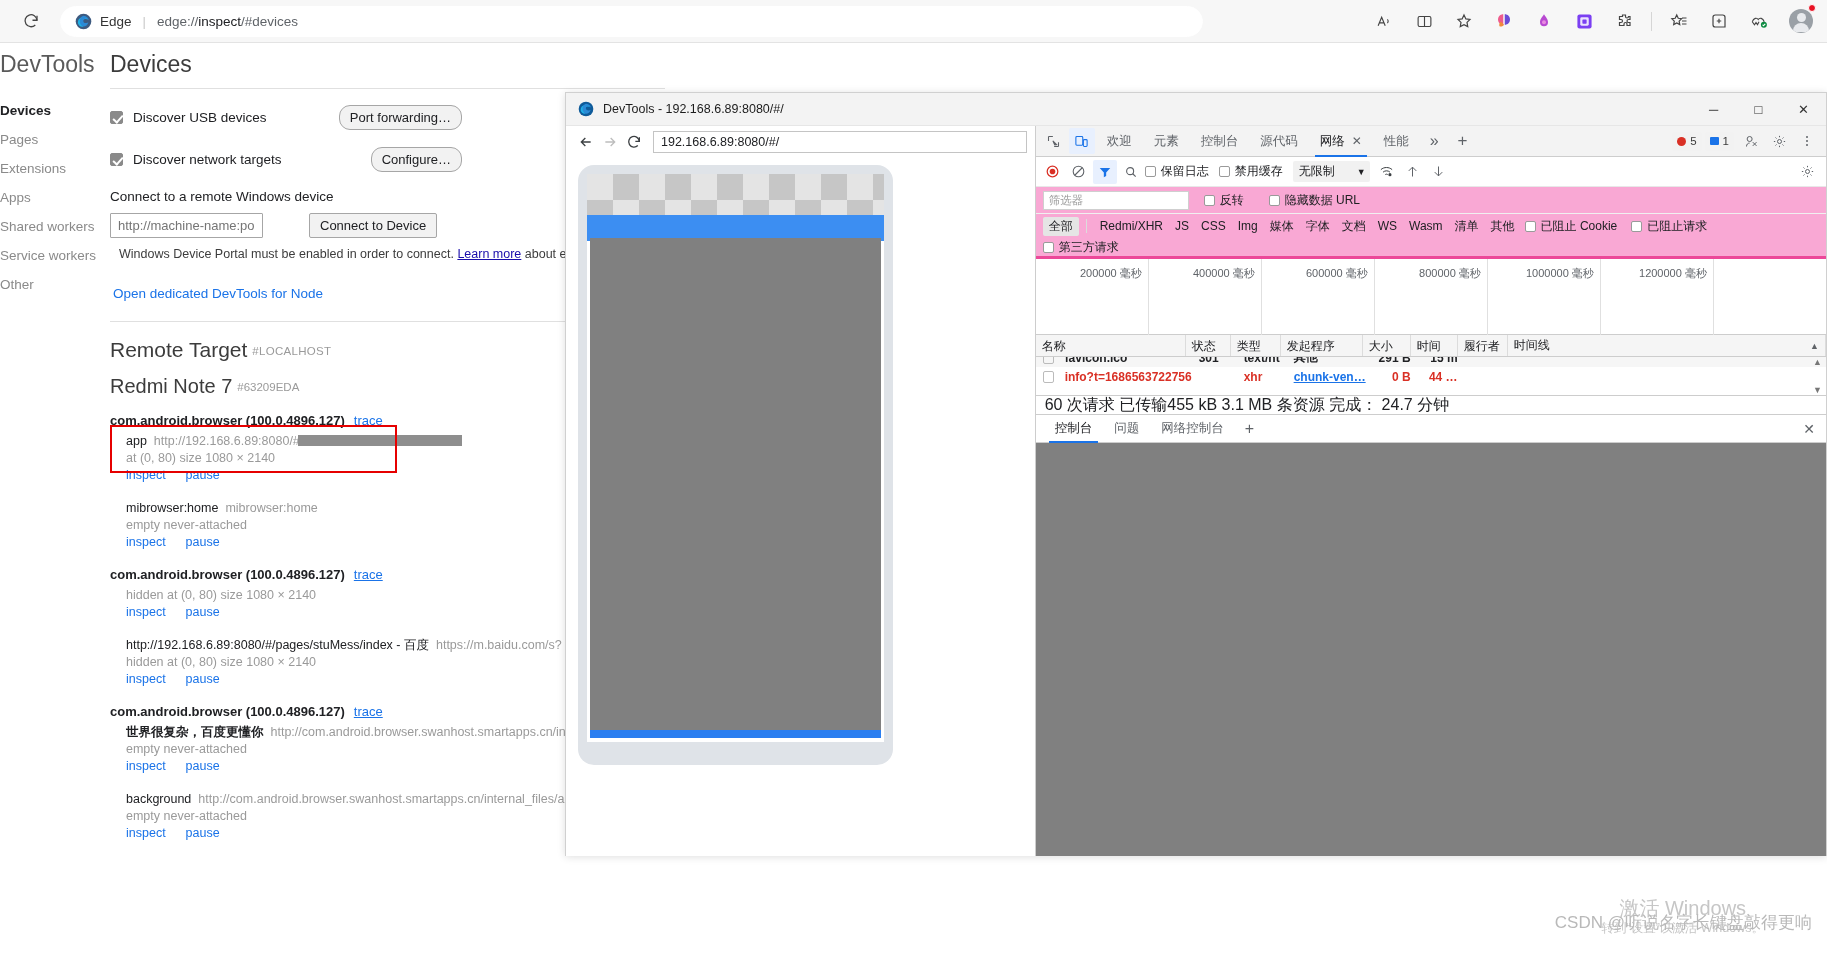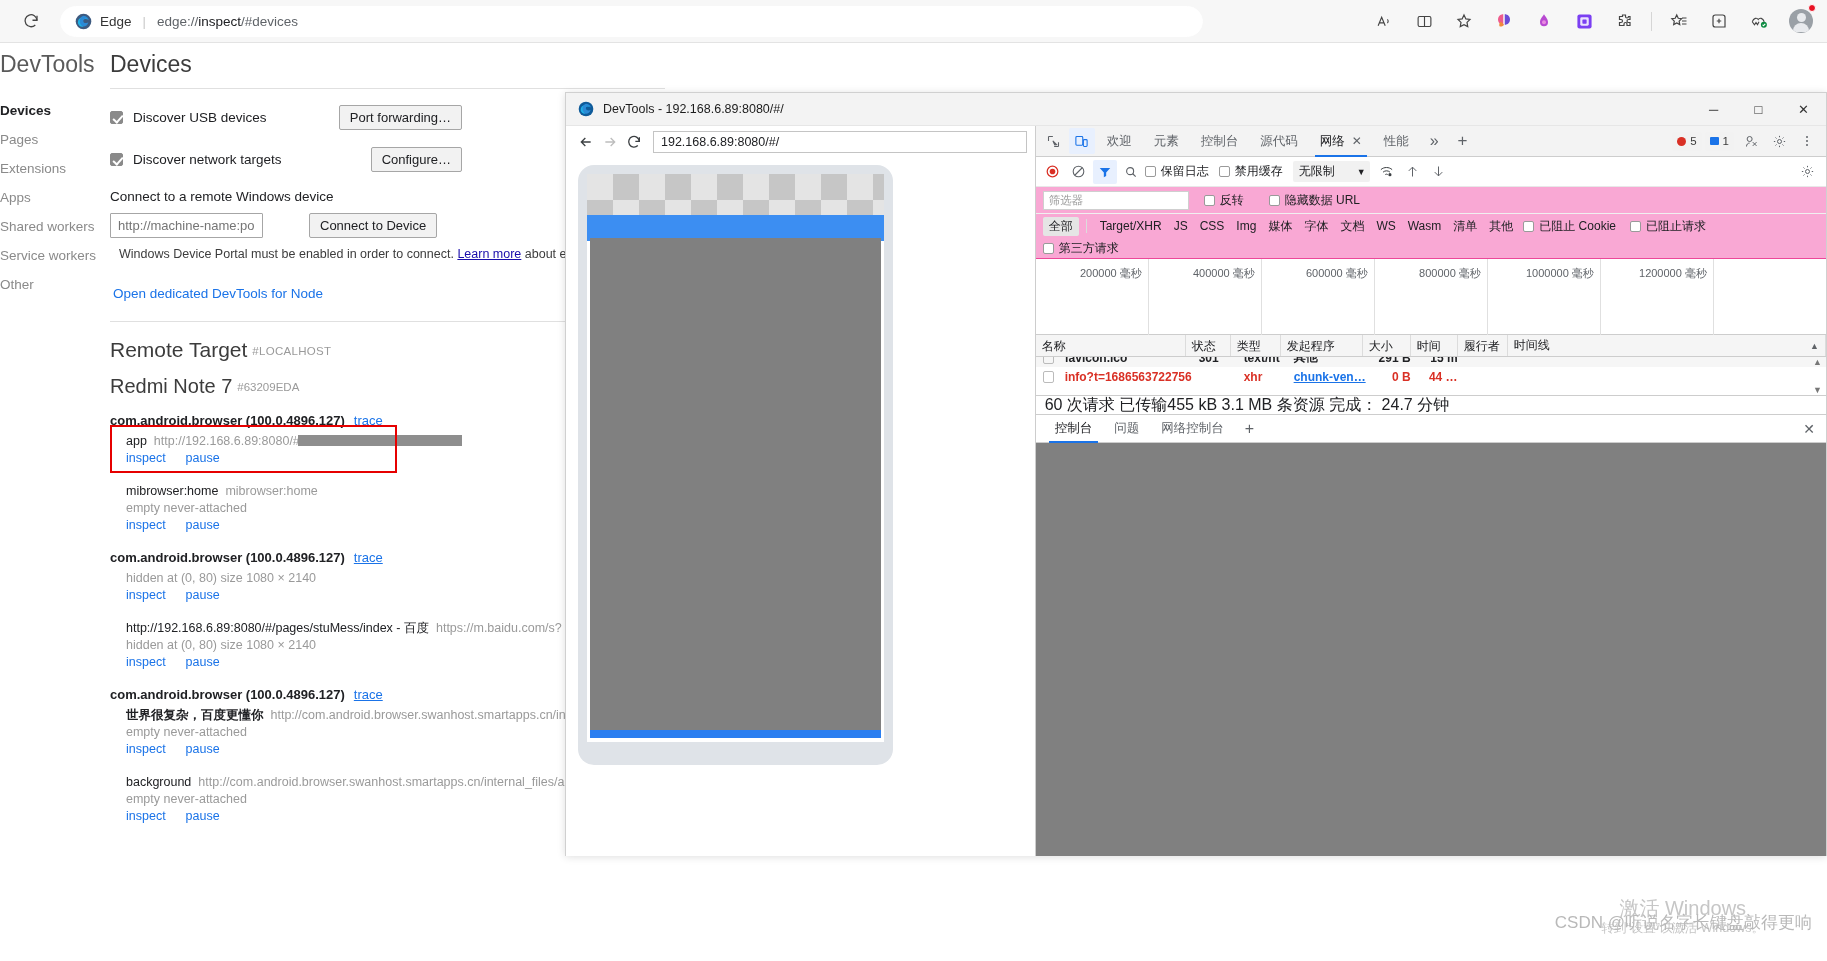--- a/index.html
+++ b/index.html
@@ -73,21 +73,21 @@
     content:""; position:absolute; left:3.5px; top:0.5px;
     width:4px; height:8px; border:solid #fff; border-width:0 2px 2px 0;
     transform:rotate(42deg);
   }
   .chk-label { font-size:13.5px; color:#202124; }
   .btn {
     border:1px solid #a6a6a6; background:#f2f2f2; border-radius:2px;
     font-size:13px; color:#202124; padding:4px 10px;
     font-family:"Liberation Sans", sans-serif;
   }
-  .row-check .btn { margin-left:auto; margin-right:208px; }
+  .row-check .btn { margin-left:auto; margin-right:208px;border-radius:11px; }
   .lbl-remote { font-size:13.5px; color:#202124; margin:4px 0 9px 0; }
   .row-connect { display:flex; align-items:center; }
   .txtin {
     width:153px; height:25px; border:1px solid #a6a6a6; background:#fff;
     font-size:13px; color:#9a9a9a; padding:0 7px; border-radius:1px;
     font-family:"Liberation Sans", sans-serif;
   }
   .row-connect .btn { margin-left:46px; }
   .note { font-size:12.5px; color:#3c3c3c; margin:9px 0 0 9px; }
   .note a { color:#1a0dab; }
@@ -219,21 +219,21 @@
   }
   .filter-row .ntchk { margin-left:15px; }
 
   .type-row {
     height:24px; display:flex; align-items:center; padding:0 7px; font-size:12px; color:#202124;
   }
   .type-all { background:#e5e5e5; padding:1px 6px; border-radius:2px; }
   .type-sep { width:1px; height:14px; background:#dcdcdc; margin:0 7px; }
   .type-item { padding:0 6px; white-space:nowrap; }
   .type-row .ntchk { margin-left:4px; }
-  .thirdparty-row { height:21px; display:flex; align-items:center; padding:0 7px; border-bottom:1px solid #ec4899;text-align:right; }
+  .thirdparty-row { height:21px; display:flex; align-items:center; padding:0 7px; border-bottom:3px solid #ec4899;text-align:right; }
 
   .overview { height:76px; border-bottom:1px solid #cdcdcd; position:relative; background:#fff; }
   .ov-ticks { position:absolute; left:0; top:0; right:0; height:76px; display:flex; }
   .ov-cell { flex:1; border-left:1px solid #e0e0e0; position:relative; }
   .ov-cell:first-child { border-left:none; }
   .ov-lbl { position:absolute; right:6px; top:7px; font-size:11px; color:#5f6368; white-space:nowrap; }
 
   .grid-head {
     height:22px; display:flex; align-items:stretch; background:#f5f5f5;
     border-bottom:1px solid #cdcdcd; font-size:12px; color:#202124;
@@ -418,20 +418,21 @@
     </div>
 
     <div class="app-title">
       <span>com.android.browser (100.0.4896.127)</span><a class="trace" href="#">trace</a>
     </div>
     <div class="target">
       <div class="hl-box"></div>
       <div class="t-line1">
         <span class="t-name">app</span><span class="t-url">http://192.168.6.89:8080/#</span><span class="redacted"></span>
       </div>
+      <div class="t-line2">at (0, 80)  size 1080 × 2140</div>
       <div class="t-actions">
         <a href="#">inspect</a><a href="#">pause</a>
       </div>
     </div>
     <div class="target">
       <div class="t-line1">
         <span class="t-name">mibrowser:home</span><span class="t-url">mibrowser:home</span>
       </div>
       <div class="t-line2">empty never-attached</div>
       <div class="t-actions">
@@ -659,21 +660,21 @@
         </div>
         <div class="ntchk">
           <span class="cb2"></span>
             <span>隐藏数据 URL</span>
         </div>
       </div>
 
       <div class="type-row">
         <span class="type-all">全部</span>
         <span class="type-sep"></span>
-        <span class="type-item">Target/XHR</span>
+        <span class="type-item">Redmi/XHR</span>
         <span class="type-item">JS</span>
         <span class="type-item">CSS</span>
         <span class="type-item">Img</span>
         <span class="type-item">媒体</span>
         <span class="type-item">字体</span>
         <span class="type-item">文档</span>
         <span class="type-item">WS</span>
         <span class="type-item">Wasm</span>
         <span class="type-item">清单</span>
         <span class="type-item">其他</span>

